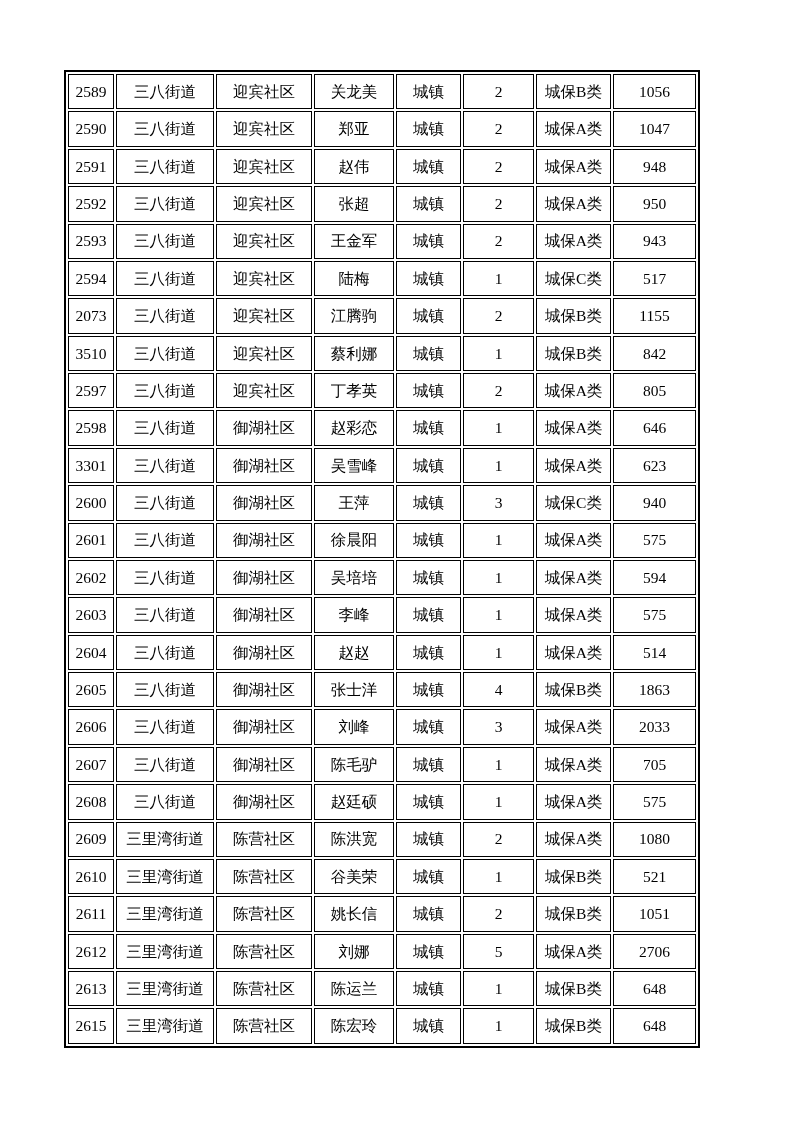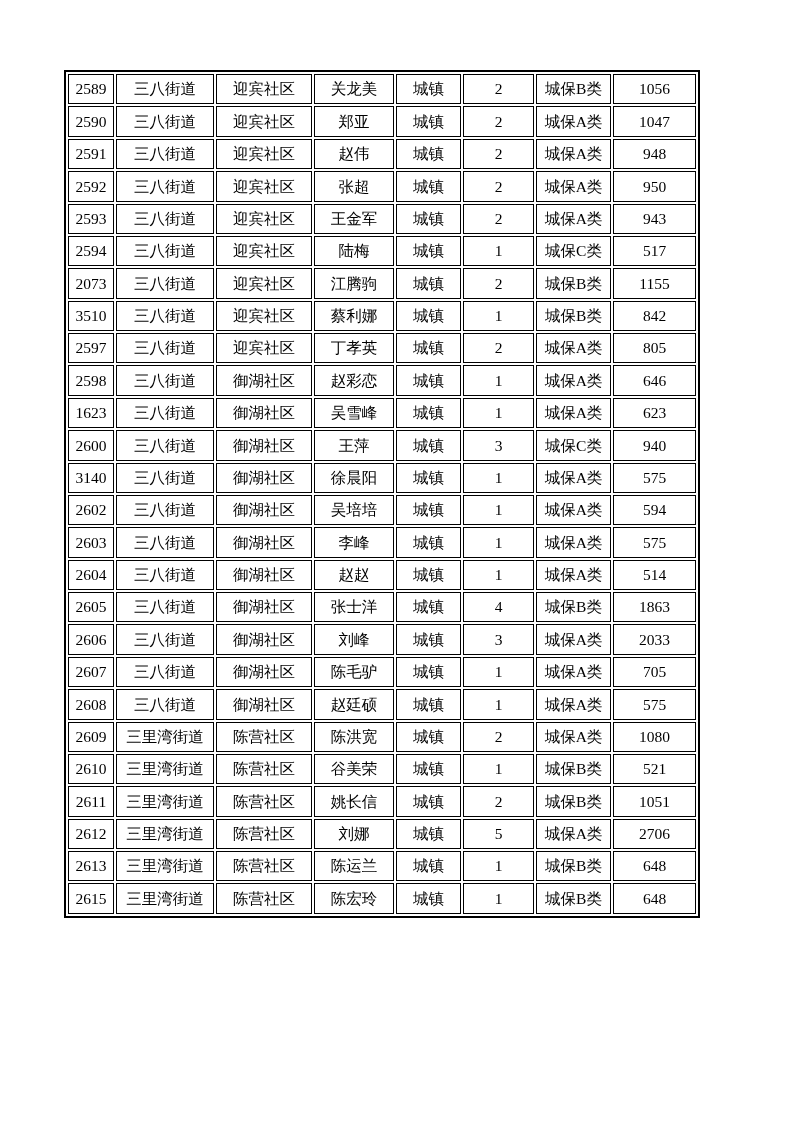--- a/index.html
+++ b/index.html
@@ -17,21 +17,21 @@
     width: 794px;
     height: 1122px;
     background: #ffffff;
     overflow: hidden;
   }
   table.grid {
     position: absolute;
     left: 64px;
     top: 70px;
     width: 636px;
-    height: 848px;
+    height: 978px;
     border-collapse: separate;
     border-spacing: 2px;
     border: 2px solid #000000;
     table-layout: fixed;
   }
   table.grid td {
     border: 1px solid #000000;
     text-align: center;
     vertical-align: middle;
     font-size: 15.5px;
@@ -160,41 +160,41 @@
           <td>2598</td>
           <td>三八街道</td>
           <td>御湖社区</td>
           <td>赵彩恋</td>
           <td>城镇</td>
           <td>1</td>
           <td>城保A类</td>
           <td>646</td>
         </tr>
         <tr>
-          <td>1623</td>
+          <td>3301</td>
           <td>三八街道</td>
           <td>御湖社区</td>
           <td>吴雪峰</td>
           <td>城镇</td>
           <td>1</td>
           <td>城保A类</td>
           <td>623</td>
         </tr>
         <tr>
           <td>2600</td>
           <td>三八街道</td>
           <td>御湖社区</td>
           <td>王萍</td>
           <td>城镇</td>
           <td>3</td>
           <td>城保C类</td>
           <td>940</td>
         </tr>
         <tr>
-          <td>3140</td>
+          <td>2601</td>
           <td>三八街道</td>
           <td>御湖社区</td>
           <td>徐晨阳</td>
           <td>城镇</td>
           <td>1</td>
           <td>城保A类</td>
           <td>575</td>
         </tr>
         <tr>
           <td>2602</td>

